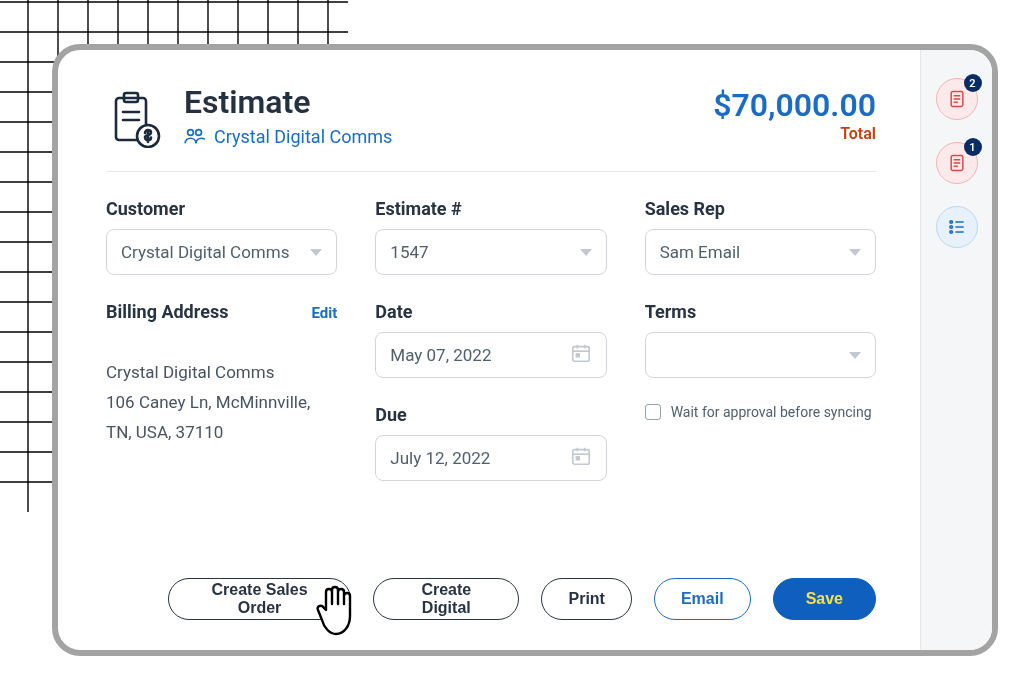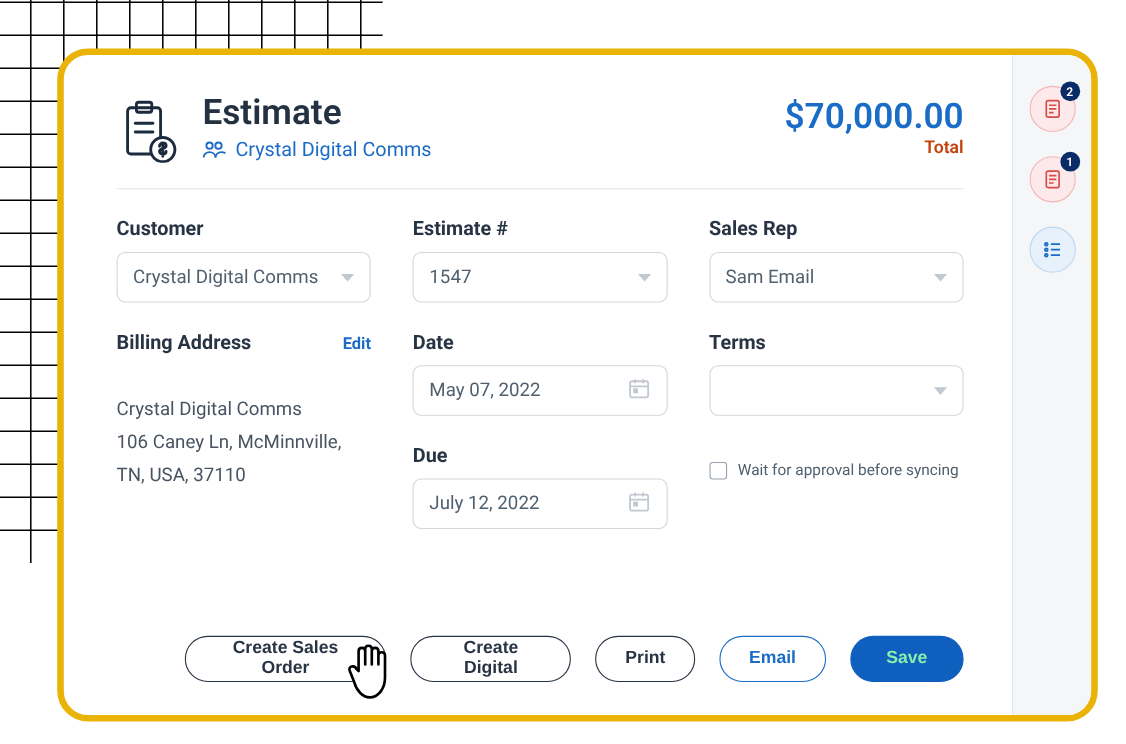--- a/index.html
+++ b/index.html
@@ -12,21 +12,21 @@
     width: 360px; height: 520px;
     z-index: 0;
   }
   .bg-grid svg line { stroke: #000; stroke-width: 1.4; }
 
   
   .window {
     position: absolute;
     top: 44px; left: 52px;
     width: 946px; height: 612px;
-    border: 6px solid #eab308;
+    border: 6px solid #a3a3a3;
     border-radius: 28px;
     background: #fff;
     z-index: 2;
     display: flex;
     overflow: hidden;
   }
   .content {
     flex: 1;
     padding: 36px 44px 30px 48px;
     display: flex;
@@ -71,31 +71,31 @@
   }
   .caret-down { width: 0; height: 0; border-left: 6px solid transparent; border-right: 6px solid transparent; border-top: 7px solid #c2c8d0; }
   .cal-icon svg { width: 22px; height: 22px; }
 
   .addr-block { color: #485462; font-size: 17px; line-height: 1.75; margin-top: 26px; }
 
   .check-row { display: flex; align-items: center; gap: 10px; font-size: 14px; color: #51606e; }
   .check-box { width: 16px; height: 16px; border: 1.5px solid #96a2af; border-radius: 3px; display: inline-flex; align-items: center; justify-content: center; flex-shrink: 0; }
   .check-box.checked { background: #1b6cc7; border-color: #1b6cc7; }
   .check-box.checked svg { width: 12px; height: 10px; }
-  .checks { display: flex; flex-direction: column; gap: 14px; margin-top: 16px; }
+  .checks { display: flex; flex-direction: column; gap: 14px; margin-top: 0; }
 
   
   .footer { margin-top: auto; display: flex; gap: 22px; justify-content: center; padding-top: 18px; padding-left: 62px;}
   .btn {
     height: 42px; padding: 0 26px; border-radius: 22px;
     font-size: 16px; font-weight: 600; display: inline-flex; align-items: center;
     cursor: pointer; border: 1.8px solid #283444; background: #fff; color: #283444;
   }
   .btn.outline-blue { border-color: #1b6cc7; color: #1b6cc7; }
-  .btn.solid-blue { border-color: #0e5fbe; background: #0e5fbe; color: #86efac; padding: 0 32px; }
+  .btn.solid-blue { border-color: #0e5fbe; background: #0e5fbe; color: #fde047; padding: 0 32px; }
 
   
   .side-btn { position: relative; width: 42px; height: 42px; border-radius: 50%; display: flex; align-items: center; justify-content: center; cursor: pointer; }
   .side-btn.pink { background: #fde9e9; border: 1.5px solid #f4b5b5; }
   .side-btn.blue { background: #e6f1fb; border: 1.5px solid #bcd8f0; }
   .side-btn svg { width: 20px; height: 20px; }
   .side-badge {
     position: absolute; top: -5px; right: -5px; width: 18px; height: 18px;
     border-radius: 50%; background: #0a2c66; color: #fff; font-size: 11px;
     display: flex; align-items: center; justify-content: center; font-weight: 600;

